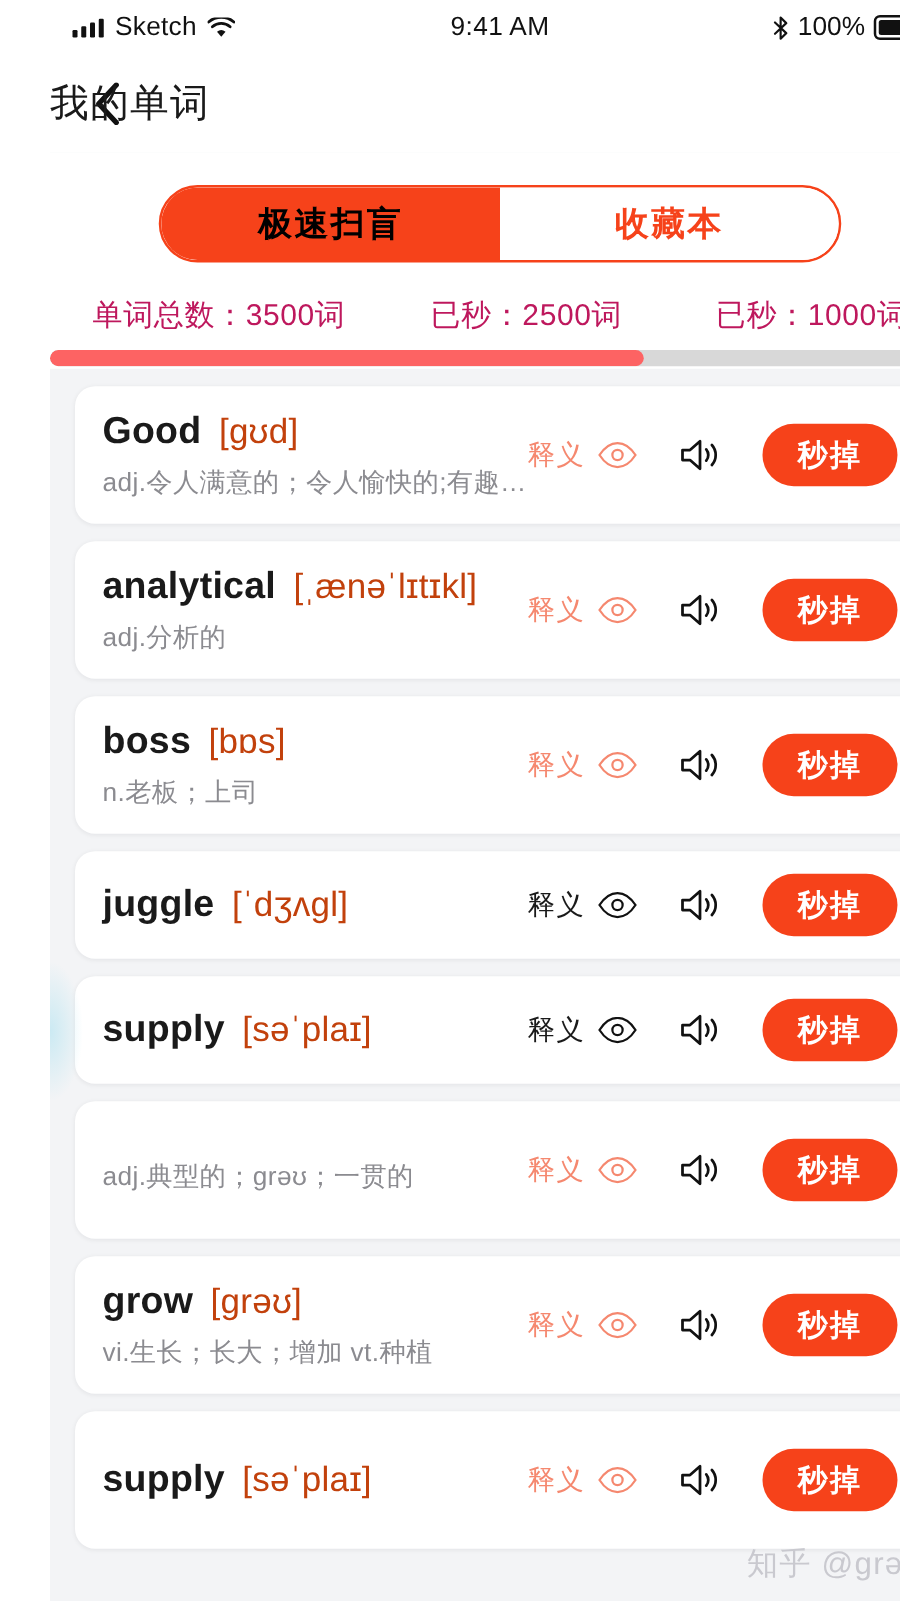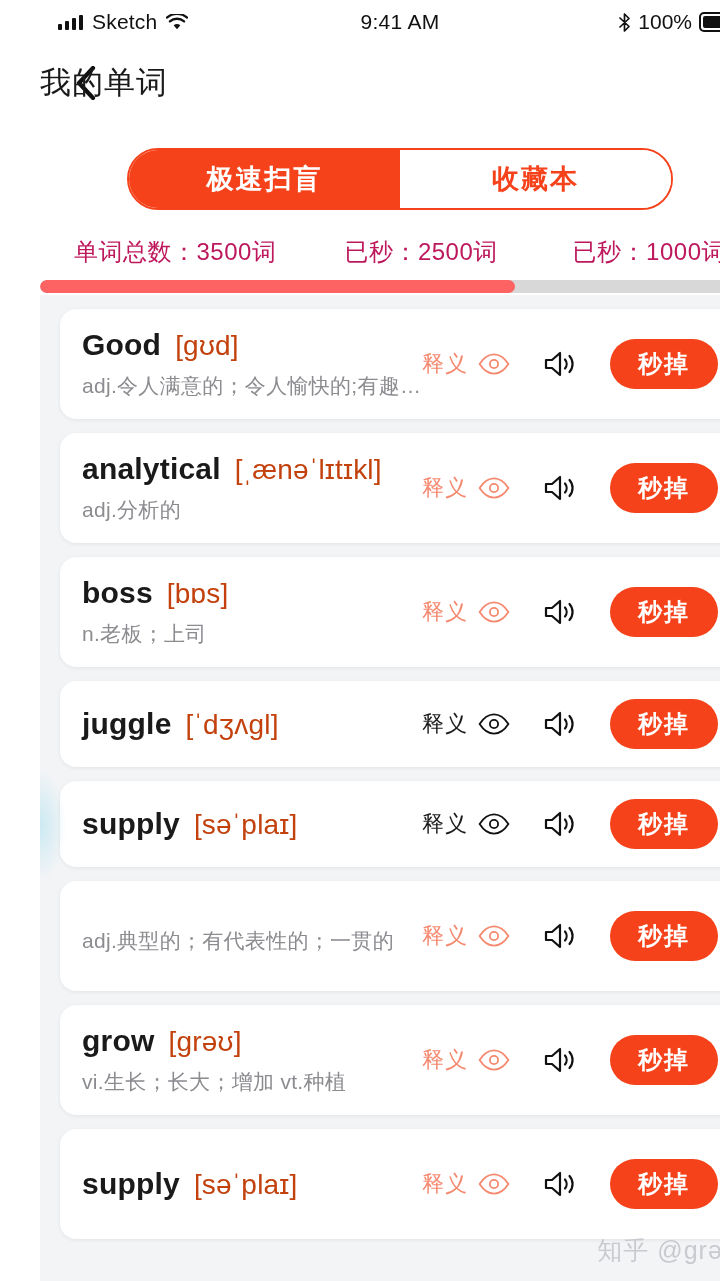--- a/index.html
+++ b/index.html
@@ -77,21 +77,21 @@
   .segmented {
     display: flex; width: 546px; height: 62px;
     border: 2px solid #f6421a; border-radius: 34px; overflow: hidden;
     background: #ffffff;
   }
   .seg {
     flex: 1; display: flex; align-items: center; justify-content: center;
     font-size: 27px; font-weight: 600; letter-spacing: 2px;
     cursor: pointer; user-select: none;
   }
-  .seg.active { background: #f6421a; color: #ffffff; }
+  .seg.active { background: #f6421a; color: #000000; }
   .seg.inactive { background: #ffffff; color: #f6421a; }
 
   
   .stats-block { background: #ffffff; padding-bottom: 2px; }
   .stats {
     display: flex; align-items: center;
     padding: 0 34px 12px 34px;
   }
   .stat {
     font-size: 24px; color: #be185d; letter-spacing: .5px;
@@ -389,21 +389,21 @@
             <path d="M25.5 7 A12 12 0 0 1 25.5 23" fill="none" stroke="#111" stroke-width="2.2" stroke-linecap="round"></path>
           </svg>
         </span>
       </div>
       <button class="kill-btn" style="background: rgb(246, 66, 26);">秒掉</button>
     </div>
   </div>
 
   <div class="card with-def">
     <div class="card-left">
-      <div class="definition">adj.典型的；有代表性的；一贯的</div>
+      <div class="definition">adj.典型的；grəʊ；一贯的</div>
     </div>
     <div class="card-actions">
       <div class="reveal on">
         <span class="rv-label">释义</span>
         <span class="eye">
           <svg viewBox="0 0 32 22" width="32" height="22" aria-hidden="true">
             <path class="eye-outline" d="M1.6 11 C6 4.2 11 1.4 16 1.4 C21 1.4 26 4.2 30.4 11 C26 17.8 21 20.6 16 20.6 C11 20.6 6 17.8 1.6 11 Z" fill="none" stroke="#F5886F" stroke-width="1.8"></path>
             <circle class="eye-pupil" cx="16" cy="11" r="4.1" fill="none" stroke="#F5886F" stroke-width="1.8"></circle>
           </svg>
         </span>

